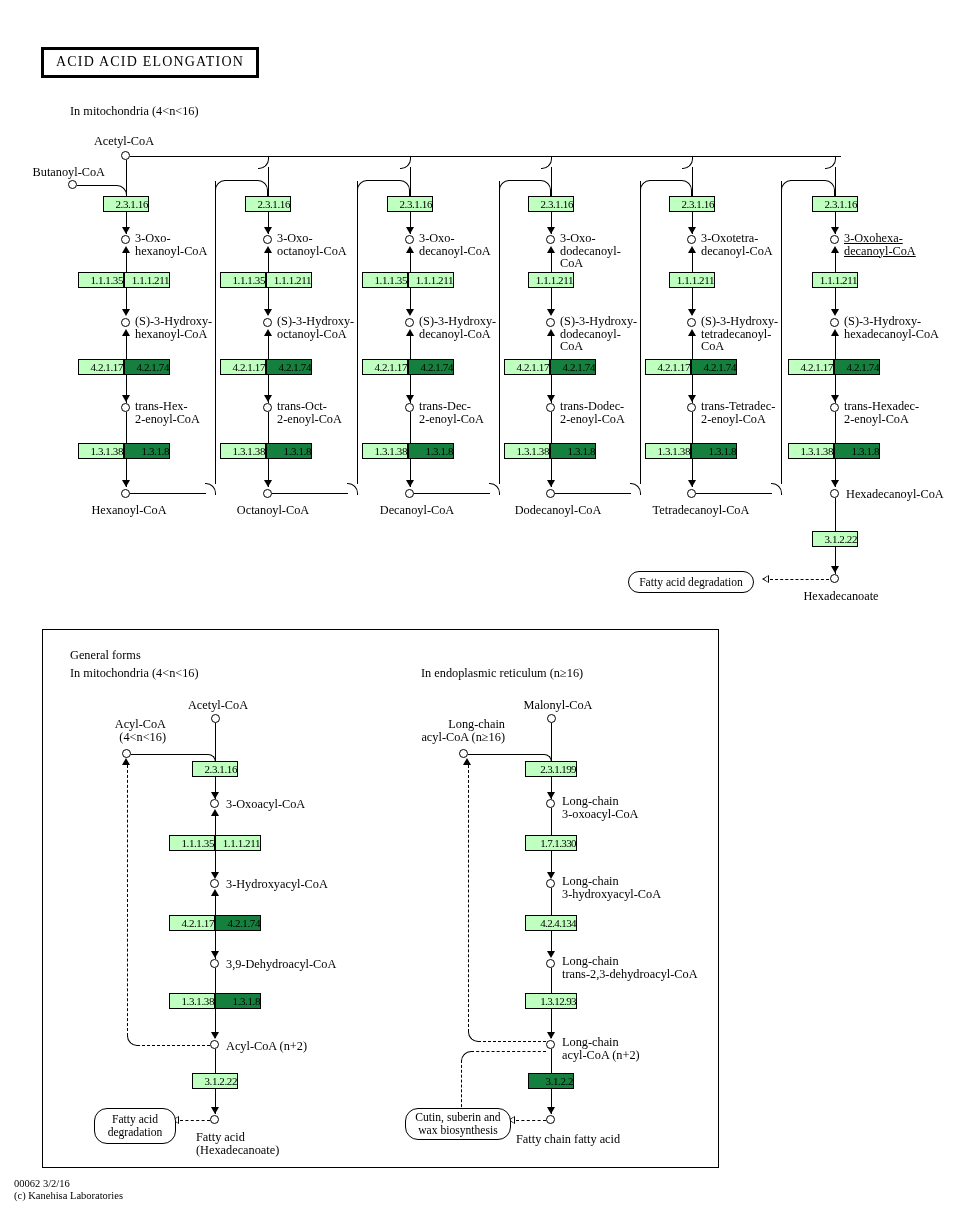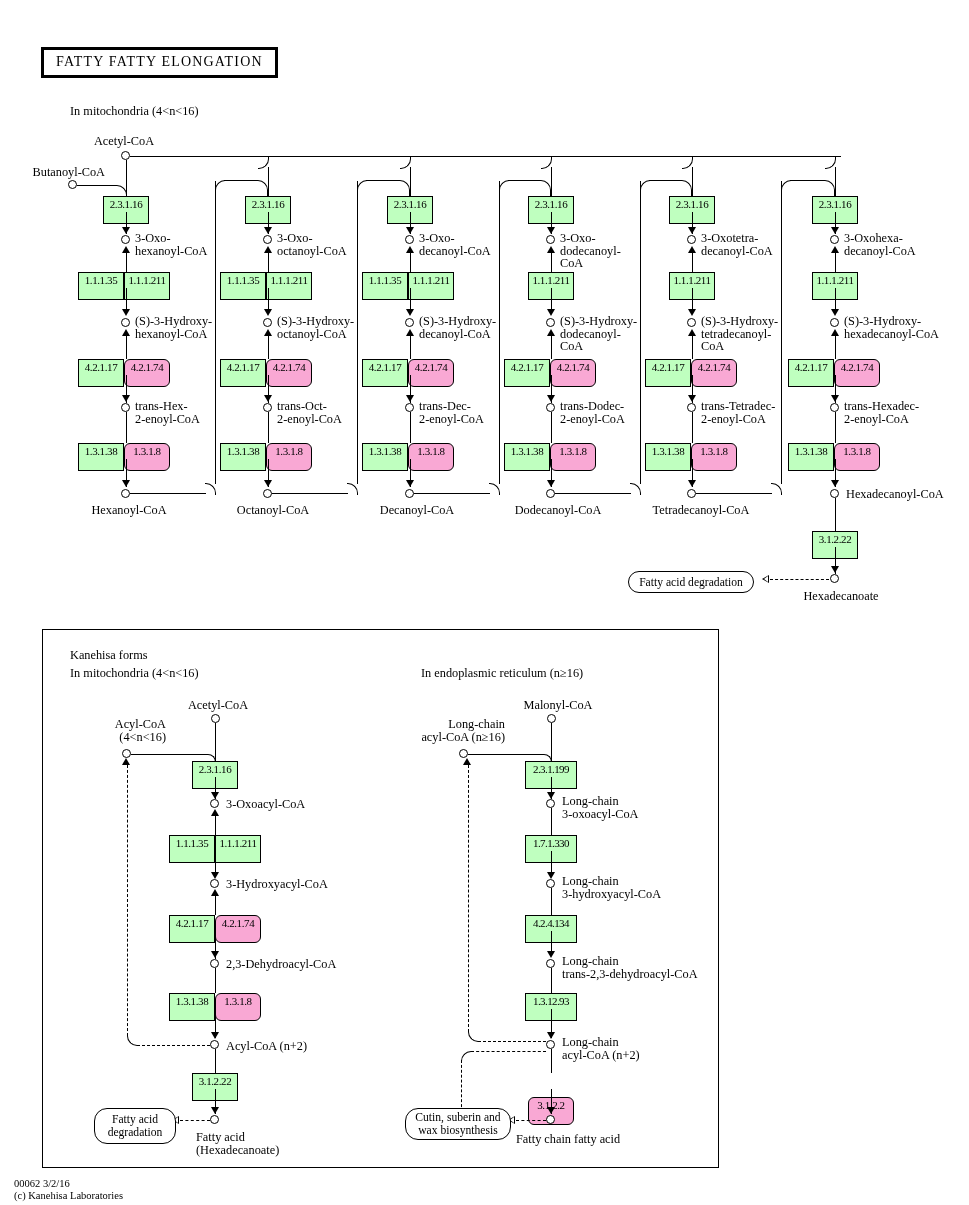--- a/index.html
+++ b/index.html
@@ -11,23 +11,23 @@
     font-size:14px;letter-spacing:1.2px;padding:4px 12px 5px 12px;white-space:nowrap;}
 
   
   .lbl{position:absolute;font-size:12.3px;line-height:12.6px;white-space:nowrap;}
   .lbl.ctr{transform:translateX(-50%);text-align:center;}
   .lbl.rt{transform:translateX(-100%);text-align:right;}
   .lbl.w2{white-space:normal;}
 
   
   .ebox{position:absolute;border:1px solid #000;background:#bfffbf;
-    height:28px;width:46px;box-sizing:border-box;font-size:11px;line-height:15px;
-    text-align:center;letter-spacing:-0.4px;overflow:hidden;}
-  .ebox.white{background:#f9a8d4;border-radius:6px;}
+    height:16px;width:46px;box-sizing:border-box;font-size:11px;line-height:15px;
+    text-align:right;letter-spacing:-0.4px;overflow:hidden;}
+  .ebox.white{background:#15803d;}
   .ebox.wide{width:52px;letter-spacing:-0.6px;font-family:Liberation Serif, serif;}
 
   
   .node{position:absolute;width:9px;height:9px;border:1.3px solid #000;border-radius:50%;
     background:#fff;box-sizing:border-box;}
 
   
   .h{position:absolute;height:0;border-top:1.2px solid #000;}
   .v{position:absolute;width:0;border-left:1.2px solid #000;}
   .hd{position:absolute;height:0;border-top:1.2px dashed #000;}
@@ -64,21 +64,21 @@
   .panel{position:absolute;border:1.3px solid #000;background:#fff;}
 
   
   .footer{position:absolute;font-size:10.5px;line-height:11.5px;white-space:pre;}
 </style>
 </head>
 <body>
 
 <div id="page">
 
-  <div class="title-box" style="left:41px;top:47px;">FATTY  FATTY  ELONGATION</div>
+  <div class="title-box" style="left:41px;top:47px;">ACID  ACID  ELONGATION</div>
 
   <div class="lbl" style="left:70px;top:105px;">In mitochondria (4&lt;n&lt;16)</div>
 
   <div class="lbl ctr" style="left:124px;top:135px;">Acetyl-CoA</div>
   <div class="node" style="left:121px;top:151px;"></div>
 
   <div class="h" style="left:130px;top:156px;width:711px;"></div>
 
   <div class="v" style="left:126px;top:160px;height:36px;"></div>
 
@@ -273,21 +273,21 @@
   <div class="arc arc-tr" style="left:771px;top:483px;width:10px;height:11px;"></div>
   <div class="v" style="left:781px;top:181px;height:303px;"></div>
   <div class="arc arc-tl" style="left:781px;top:180px;width:10px;height:11px;"></div>
   <div class="h" style="left:790px;top:180px;width:35px;"></div>
   <div class="arc arc-tr" style="left:824px;top:180px;width:10px;height:16px;"></div>
 
   <div class="ebox" style="left:812px;top:196px;">2.3.1.16</div>
   <div class="v" style="left:835px;top:212px;height:22px;"></div>
   <div class="ar-d" style="left:831px;top:227px;"></div>
   <div class="node" style="left:830px;top:235px;"></div>
-  <div class="lbl w2" style="left:844px;top:232px;width:92px;">3-Oxohexa-<br>decanoyl-CoA</div>
+  <div class="lbl w2" style="left:844px;top:232px;width:92px;text-decoration:underline;">3-Oxohexa-<br>decanoyl-CoA</div>
   <div class="ar-u" style="left:831px;top:246px;"></div>
   <div class="v" style="left:835px;top:248px;height:24px;"></div>
   <div class="ebox" style="left:812px;top:272px;">1.1.1.211</div>
   <div class="v" style="left:835px;top:288px;height:22px;"></div>
   <div class="ar-d" style="left:831px;top:309px;"></div>
   <div class="node" style="left:830px;top:318px;"></div>
   <div class="lbl w2" style="left:844px;top:315px;width:120px;">(S)-3-Hydroxy-<br>hexadecanoyl-CoA</div>
   <div class="ar-u" style="left:831px;top:329px;"></div>
   <div class="v" style="left:835px;top:331px;height:28px;"></div>
   <div class="ebox" style="left:788px;top:359px;">4.2.1.17</div>
@@ -310,21 +310,21 @@
   <div class="ar-d" style="left:831px;top:566px;"></div>
   <div class="node" style="left:830px;top:574px;"></div>
   <div class="lbl ctr" style="left:841px;top:590px;">Hexadecanoate</div>
 
   <div class="hd" style="left:770px;top:579px;width:59px;"></div>
   <div class="ar-l-h" style="left:762px;top:575px;"></div>
   <div class="maplink" style="left:628px;top:571px;width:126px;height:22px;">Fatty acid degradation</div>
 
   <div class="panel" style="left:42px;top:629px;width:675px;height:537px;"></div>
 
-  <div class="lbl" style="left:70px;top:649px;">Kanehisa forms</div>
+  <div class="lbl" style="left:70px;top:649px;">General forms</div>
   <div class="lbl" style="left:70px;top:667px;">In mitochondria (4&lt;n&lt;16)</div>
   <div class="lbl" style="left:421px;top:667px;">In endoplasmic reticulum (n≥16)</div>
 
   <div class="lbl ctr" style="left:218px;top:699px;">Acetyl-CoA</div>
   <div class="node" style="left:211px;top:714px;"></div>
   <div class="v" style="left:215px;top:723px;height:38px;"></div>
 
   <div class="lbl w2 rt" style="left:166px;top:718px;width:90px;">Acyl-CoA<br>(4&lt;n&lt;16)</div>
   <div class="node" style="left:122px;top:749px;"></div>
   <div class="h" style="left:131px;top:754px;width:74px;"></div>
@@ -345,21 +345,21 @@
   <div class="node" style="left:210px;top:879px;"></div>
   <div class="lbl" style="left:226px;top:878px;">3-Hydroxyacyl-CoA</div>
   <div class="ar-u" style="left:211px;top:889px;"></div>
   <div class="v" style="left:215px;top:891px;height:24px;"></div>
 
   <div class="ebox" style="left:169px;top:915px;">4.2.1.17</div>
   <div class="ebox white" style="left:215px;top:915px;">4.2.1.74</div>
   <div class="v" style="left:215px;top:931px;height:28px;"></div>
   <div class="ar-d" style="left:211px;top:951px;"></div>
   <div class="node" style="left:210px;top:959px;"></div>
-  <div class="lbl" style="left:226px;top:958px;">2,3-Dehydroacyl-CoA</div>
+  <div class="lbl" style="left:226px;top:958px;">3,9-Dehydroacyl-CoA</div>
   <div class="v" style="left:215px;top:968px;height:25px;"></div>
 
   <div class="ebox" style="left:169px;top:993px;">1.3.1.38</div>
   <div class="ebox white" style="left:215px;top:993px;">1.3.1.8</div>
   <div class="v" style="left:215px;top:1009px;height:29px;"></div>
   <div class="ar-d" style="left:211px;top:1032px;"></div>
   <div class="node" style="left:210px;top:1040px;"></div>
   <div class="lbl" style="left:226px;top:1040px;">Acyl-CoA (n+2)</div>
 
   <div class="hd" style="left:137px;top:1045px;width:73px;"></div>
@@ -420,21 +420,21 @@
   <div class="arc arc-bl" style="left:468px;top:1031px;width:10px;height:10px;"></div>
   <div class="vd" style="left:468px;top:765px;height:267px;"></div>
   <div class="ar-u" style="left:463px;top:758px;"></div>
 
   <div class="hd" style="left:471px;top:1051px;width:75px;"></div>
   <div class="arc arc-tl" style="left:461px;top:1051px;width:10px;height:10px;"></div>
   <div class="vd" style="left:461px;top:1060px;height:52px;"></div>
   <div class="ar-d-h" style="left:457px;top:1118px;"></div>
 
   <div class="v" style="left:551px;top:1049px;height:24px;"></div>
-  <div class="ebox white" style="left:528px;top:1073px;margin-top:24px;">3.1.2.2</div>
+  <div class="ebox white" style="left:528px;top:1073px;">3.1.2.2</div>
   <div class="v" style="left:551px;top:1089px;height:25px;"></div>
   <div class="ar-d" style="left:547px;top:1107px;"></div>
   <div class="node" style="left:546px;top:1115px;"></div>
   <div class="lbl" style="left:516px;top:1133px;">Fatty chain fatty acid</div>
 
   <div class="hd" style="left:516px;top:1120px;width:30px;"></div>
   <div class="ar-l-h" style="left:508px;top:1116px;"></div>
   <div class="maplink" style="left:405px;top:1108px;width:106px;height:32px;">
       <span>Cutin, suberin and<br>wax biosynthesis</span>
     </div>

